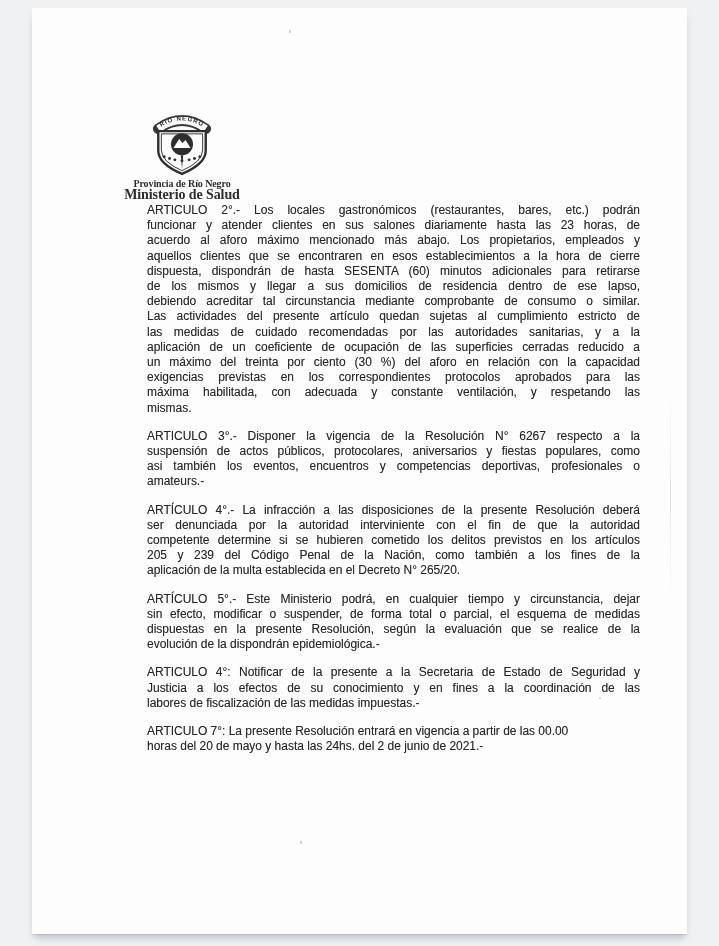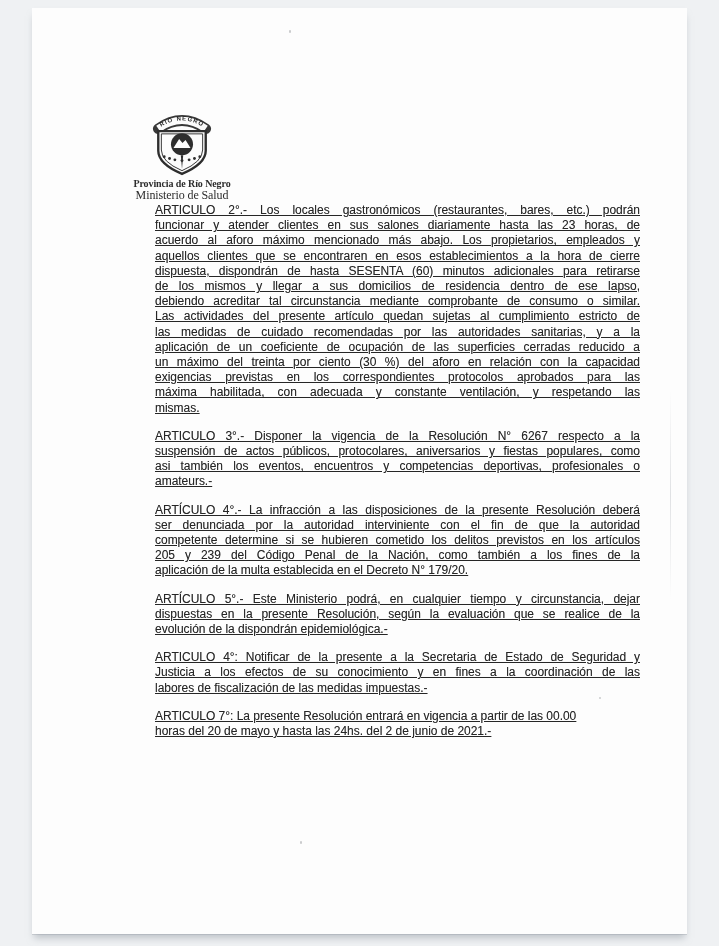--- a/index.html
+++ b/index.html
@@ -33,38 +33,38 @@
     font-family:"Liberation Serif", serif;
     font-weight:bold;
     font-size:10px;
     line-height:10.5px;
     color:#2c2c2c;
     letter-spacing:-0.1px;
     white-space:nowrap;
   }
   .org-line2{
     font-family:"Liberation Serif", serif;
-    font-weight:normal;
-    font-size:12px;
+    font-weight:bold;
+    font-size:14px;
     line-height:10.5px;
     color:#2c2c2c;
     letter-spacing:-0.1px;
     white-space:nowrap;
   }
   
   .textblock{
     position:absolute;
     left:115px;top:195px;
     width:493px;
     color:#262626;
     font-size:12px;
     letter-spacing:-0.02px;
     text-shadow:0 0 0.5px rgba(45,45,45,0.38);
   }
-  .article{margin:0 0 13px 8px;text-decoration:underline;}
+  .article{margin:0 0 13px 0;}
   .line{
     line-height:15.2px;
     text-align:justify;
     text-align-last:justify;
     white-space:normal;
   }
   .line.noforce{
     text-align:right;
     text-align-last:left;
   }
@@ -143,24 +143,25 @@
           <div class="line">ARTICULO 3°.- Disponer la vigencia de la Resolución N° 6267 respecto a la</div>
           <div class="line">suspensión de actos públicos, protocolares, aniversarios y fiestas populares, como</div>
           <div class="line">asi también los eventos, encuentros y competencias deportivas, profesionales o</div>
           <div class="line noforce">amateurs.-</div>
         </div>
         <div class="article">
           <div class="line">ARTÍCULO 4°.- La infracción a las disposiciones de la presente Resolución deberá</div>
           <div class="line">ser denunciada por la autoridad interviniente con el fin de que la autoridad</div>
           <div class="line">competente determine si se hubieren cometido los delitos previstos en los artículos</div>
           <div class="line">205 y 239 del Código Penal de la Nación, como también a los fines de la</div>
-          <div class="line noforce">aplicación de la multa establecida en el Decreto N° 179/20.</div>
+          <div class="line noforce">aplicación de la multa establecida en el Decreto N° 265/20.</div>
         </div>
         <div class="article">
           <div class="line">ARTÍCULO 5°.- Este Ministerio podrá, en cualquier tiempo y circunstancia, dejar</div>
+          <div class="line">sin efecto, modificar o suspender, de forma total o parcial, el esquema de medidas</div>
           <div class="line">dispuestas en la presente Resolución, según la evaluación que se realice de la</div>
           <div class="line noforce">evolución de la dispondrán epidemiológica.-</div>
         </div>
         <div class="article">
           <div class="line">ARTICULO 4°: Notificar de la presente a la Secretaria de Estado de Seguridad y</div>
           <div class="line">Justicia a los efectos de su conocimiento y en fines a la coordinación de las</div>
           <div class="line noforce">labores de fiscalización de las medidas impuestas.-</div>
         </div>
         <div class="article">
           <div class="line noforce">ARTICULO 7°: La presente Resolución entrará en vigencia a partir de las 00.00</div>

